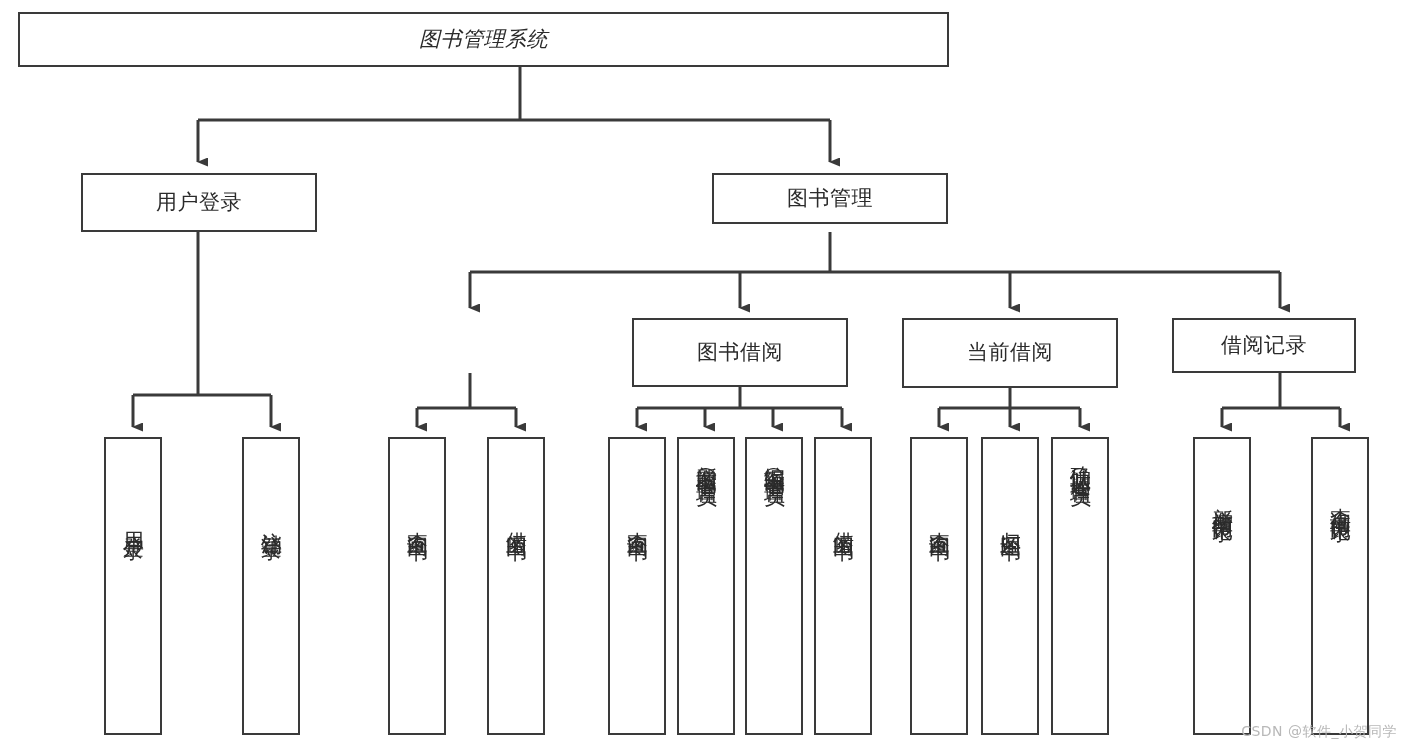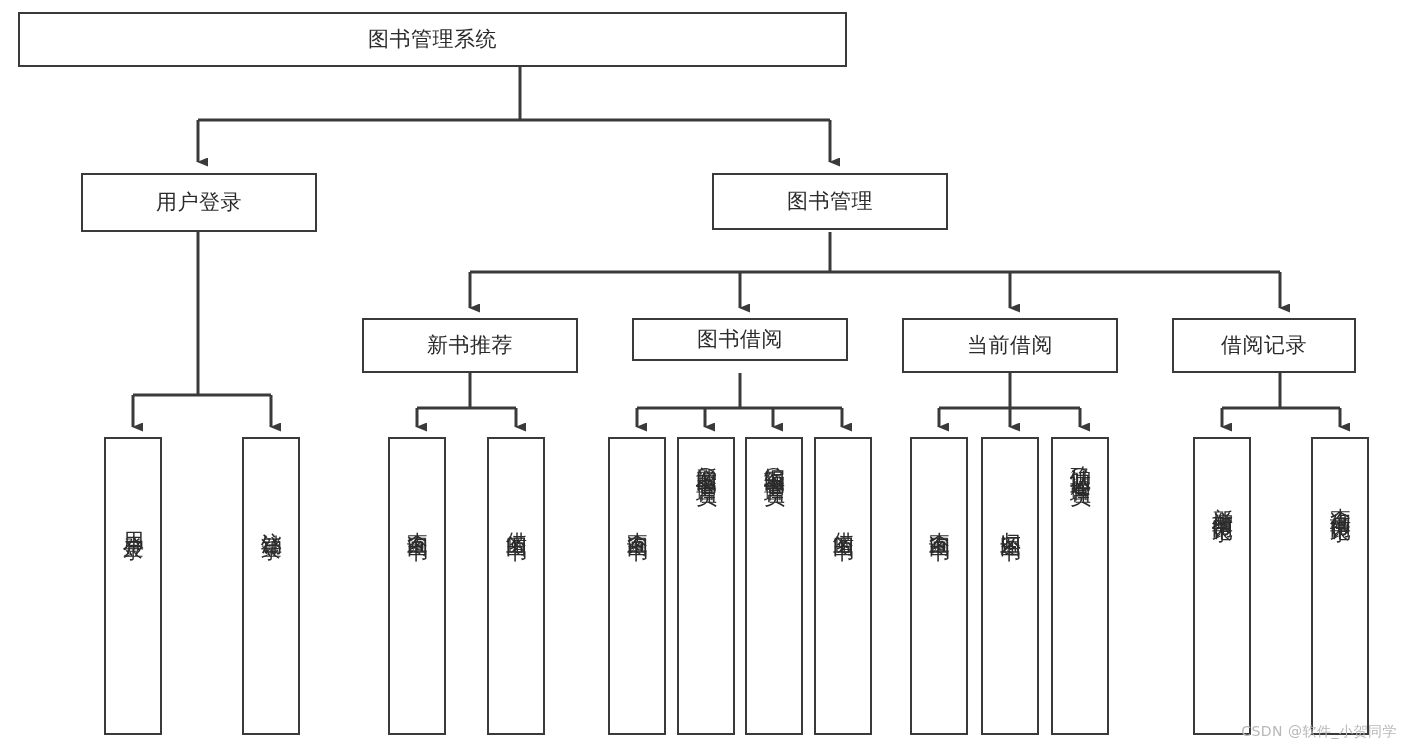--- a/index.html
+++ b/index.html
@@ -131,41 +131,38 @@
       <line x1="1010" y1="408" x2="1010" y2="427" marker-end="url(#arrowhead)"></line>
       <line x1="1080" y1="408" x2="1080" y2="427" marker-end="url(#arrowhead)"></line>
 
       <line x1="1280" y1="373" x2="1280" y2="408"></line>
       <line x1="1222" y1="408" x2="1340" y2="408"></line>
       <line x1="1222" y1="408" x2="1222" y2="427" marker-end="url(#arrowhead)"></line>
       <line x1="1340" y1="408" x2="1340" y2="427" marker-end="url(#arrowhead)"></line>
     </g>
   </svg>
 
-  <div class="node node-horizontal node-root" style="left:18px; top:12px; width:829px; height:55px;">
+  <div class="node node-horizontal node-root" style="left:18px; top:12px; width:931px; height:55px;font-style:italic;">
     <span class="label">图书管理系统</span>
   </div>
 
   <div class="node node-horizontal" style="left:81px; top:173px; width:236px; height:59px;">
     <span class="label">用户登录</span>
   </div>
 
-  <div class="node node-horizontal" style="left:712px; top:173px; width:236px; height:57px;">
+  <div class="node node-horizontal" style="left:712px; top:173px; width:236px; height:51px;">
     <span class="label">图书管理</span>
   </div>
 
-  <div class="node node-horizontal" style="left:362px; top:318px; width:216px; height:55px;">
-    <span class="label">新书推荐</span>
-  </div>
-
-  <div class="node node-horizontal" style="left:632px; top:318px; width:216px; height:43px;">
+
+  <div class="node node-horizontal" style="left:632px; top:318px; width:216px; height:69px;">
     <span class="label">图书借阅</span>
   </div>
 
-  <div class="node node-horizontal" style="left:902px; top:318px; width:216px; height:55px;">
+  <div class="node node-horizontal" style="left:902px; top:318px; width:216px; height:70px;">
     <span class="label">当前借阅</span>
   </div>
 
   <div class="node node-horizontal" style="left:1172px; top:318px; width:184px; height:55px;">
     <span class="label">借阅记录</span>
   </div>
 
   <div class="node node-vertical vshort" style="left:104px; top:437px; width:58px; height:298px;">
     <span class="label">用户登录</span>
   </div>

